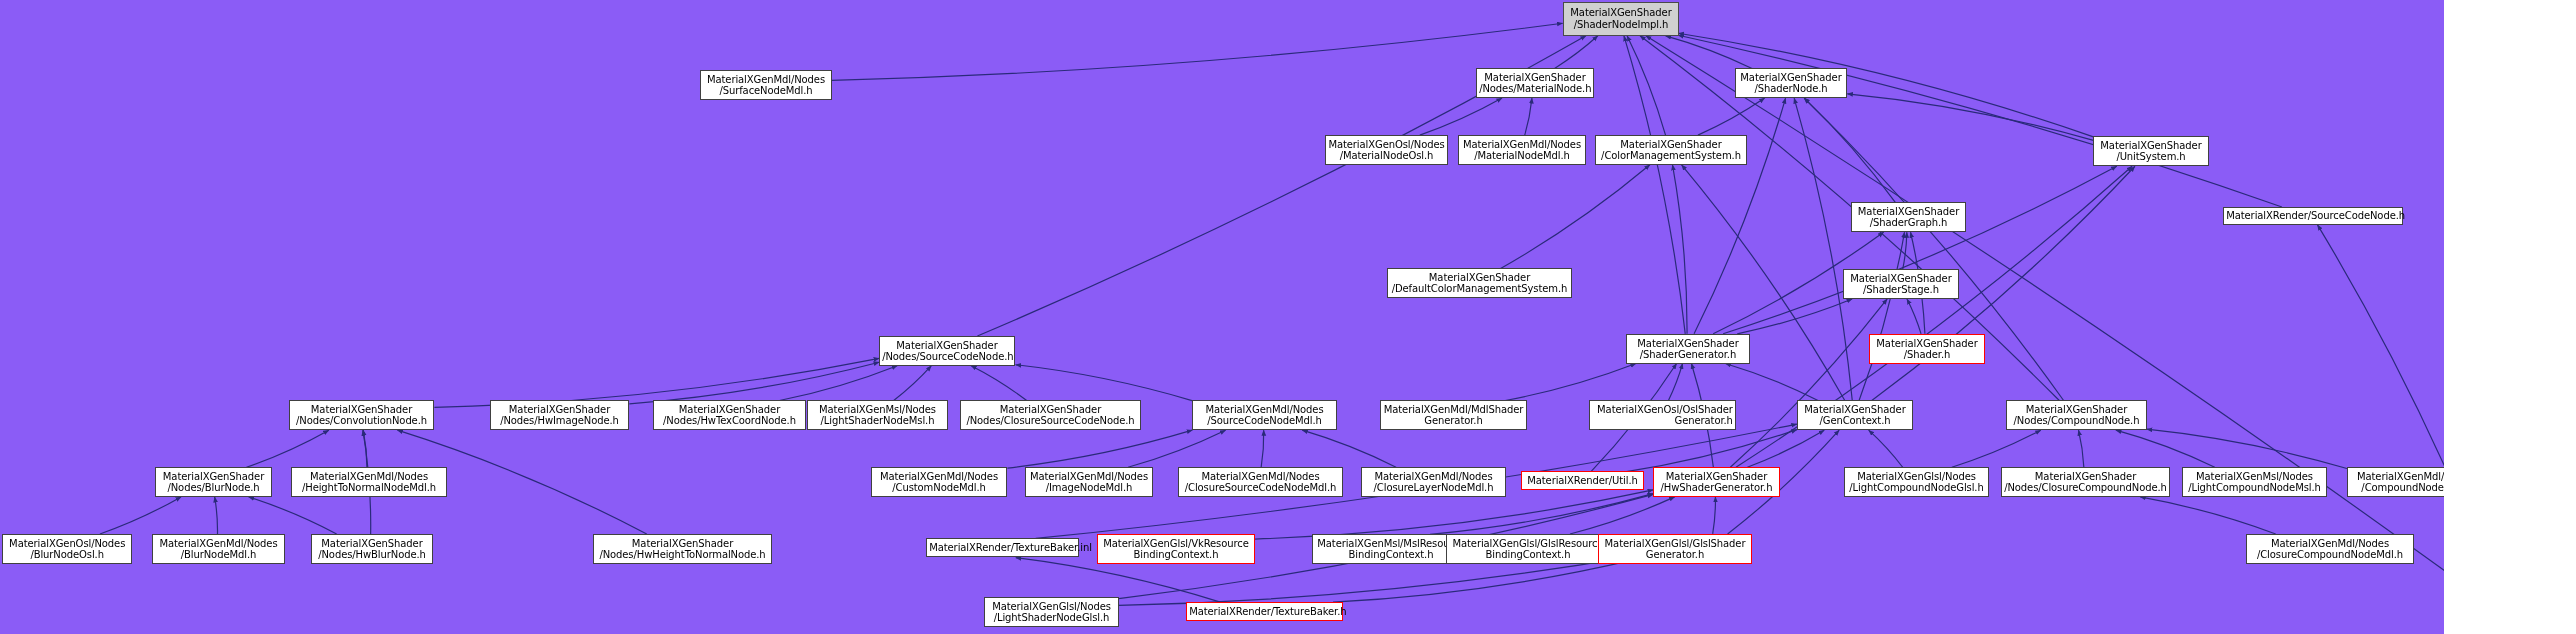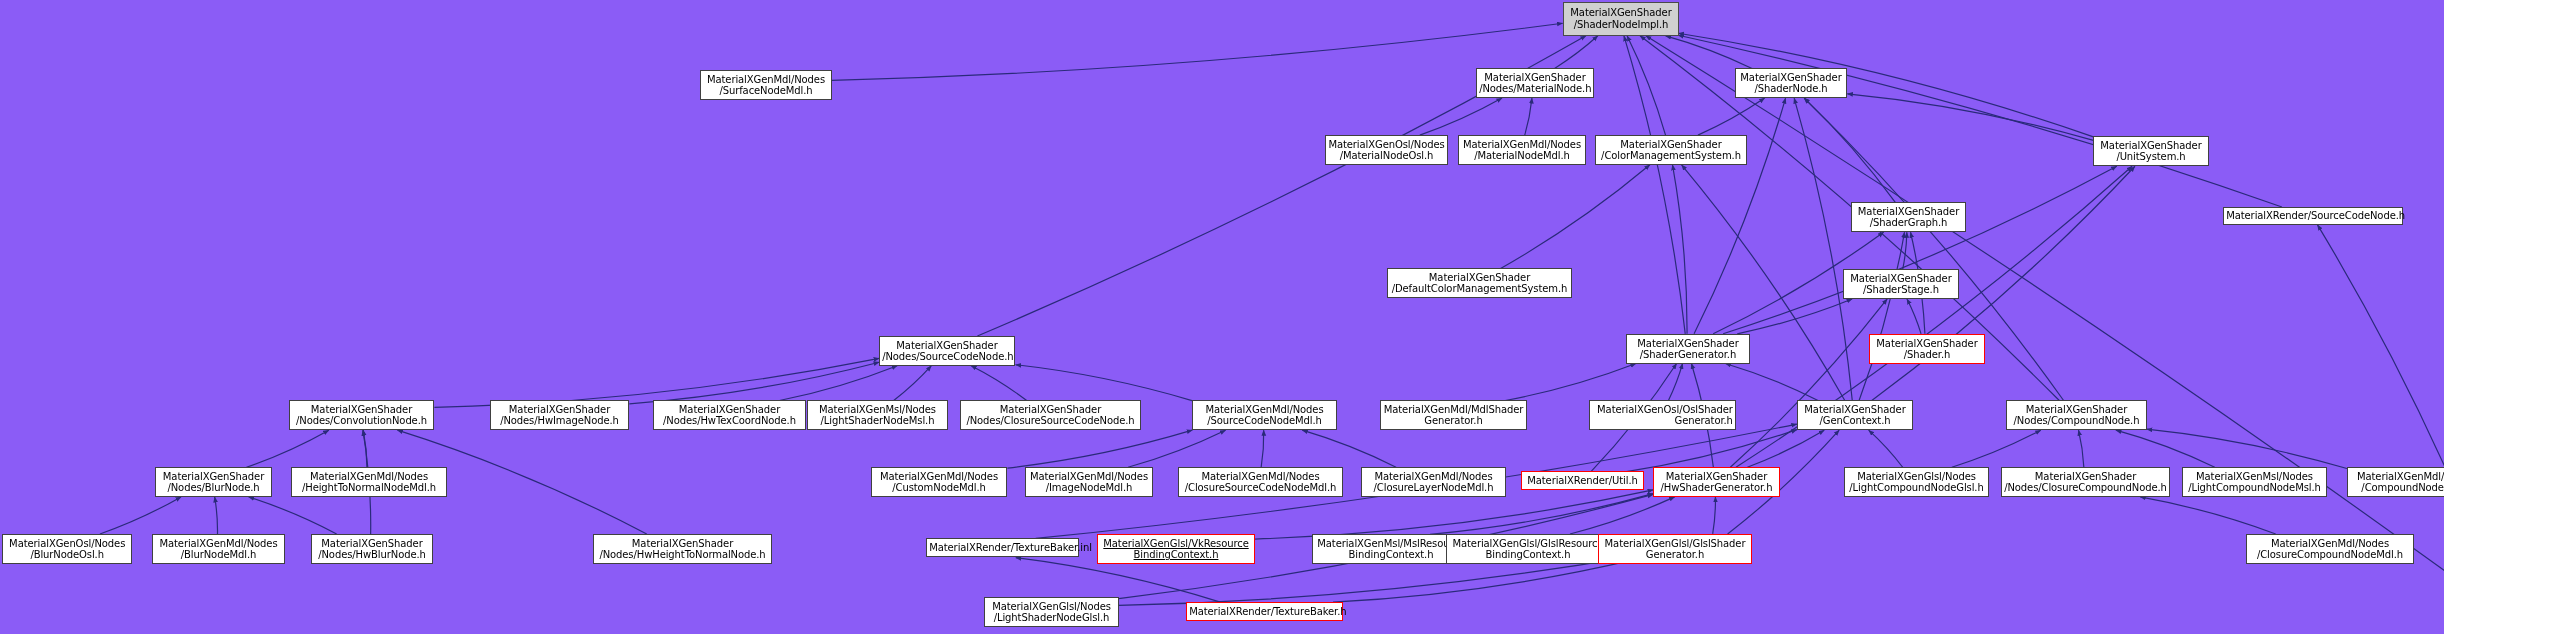--- a/index.html
+++ b/index.html
@@ -213,21 +213,21 @@
 /CompoundNodeMdl.h</span></div>
       <div class="node" style="left: 2.2px; top: 534px; width: 130px; height: 30px;"><span class="lbl">MaterialXGenOsl/Nodes
 /BlurNodeOsl.h</span></div>
       <div class="node" style="left: 152px; top: 534px; width: 133px; height: 30px;"><span class="lbl">MaterialXGenMdl/Nodes
 /BlurNodeMdl.h</span></div>
       <div class="node" style="left: 311px; top: 534px; width: 122px; height: 30px;"><span class="lbl">MaterialXGenShader
 /Nodes/HwBlurNode.h</span></div>
       <div class="node" style="left: 593px; top: 534px; width: 179px; height: 30px;"><span class="lbl">MaterialXGenShader
 /Nodes/HwHeightToNormalNode.h</span></div>
       <div class="node" style="left: 895px; top: 538px; width: 153px; height: 19px; margin-left: 31px;"><span class="lbl">MaterialXRender/TextureBaker.inl</span></div>
-      <div class="node highlight" style="left: 1097px; top: 534px; width: 158px; height: 30px; text-decoration: underline;"><span class="lbl">MaterialXGenGlsl/VkResource
+      <div class="node highlight" style="left: 1097px; top: 534px; width: 158px; height: 30px;"><span class="lbl">MaterialXGenGlsl/VkResource
 BindingContext.h</span></div>
       <div class="node" style="left: 1312px; top: 534px; width: 158px; height: 30px;"><span class="lbl">MaterialXGenMsl/MslResource
 BindingContext.h</span></div>
       <div class="node" style="left: 1446px; top: 534px; width: 164px; height: 30px;"><span class="lbl">MaterialXGenGlsl/GlslResource
 BindingContext.h</span></div>
       <div class="node highlight" style="left: 1598px; top: 534px; width: 154px; height: 30px;"><span class="lbl">MaterialXGenGlsl/GlslShader
 Generator.h</span></div>
       <div class="node" style="left: 2246px; top: 534px; width: 168px; height: 30px;"><span class="lbl">MaterialXGenMdl/Nodes
 /ClosureCompoundNodeMdl.h</span></div>
       <div class="node" style="left: 984px; top: 597px; width: 135px; height: 30px;"><span class="lbl">MaterialXGenGlsl/Nodes

